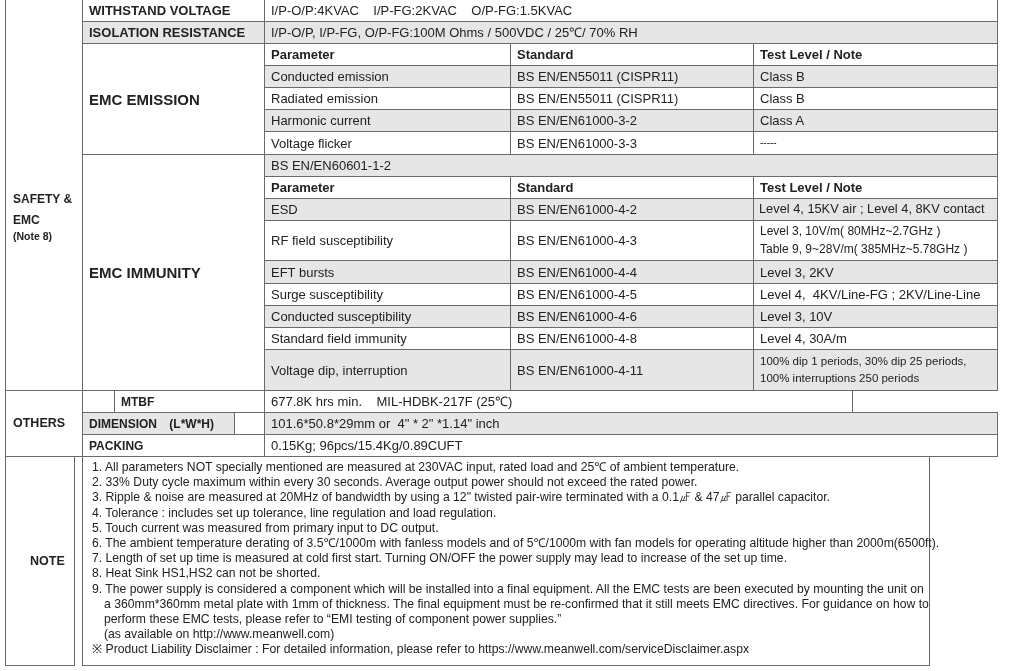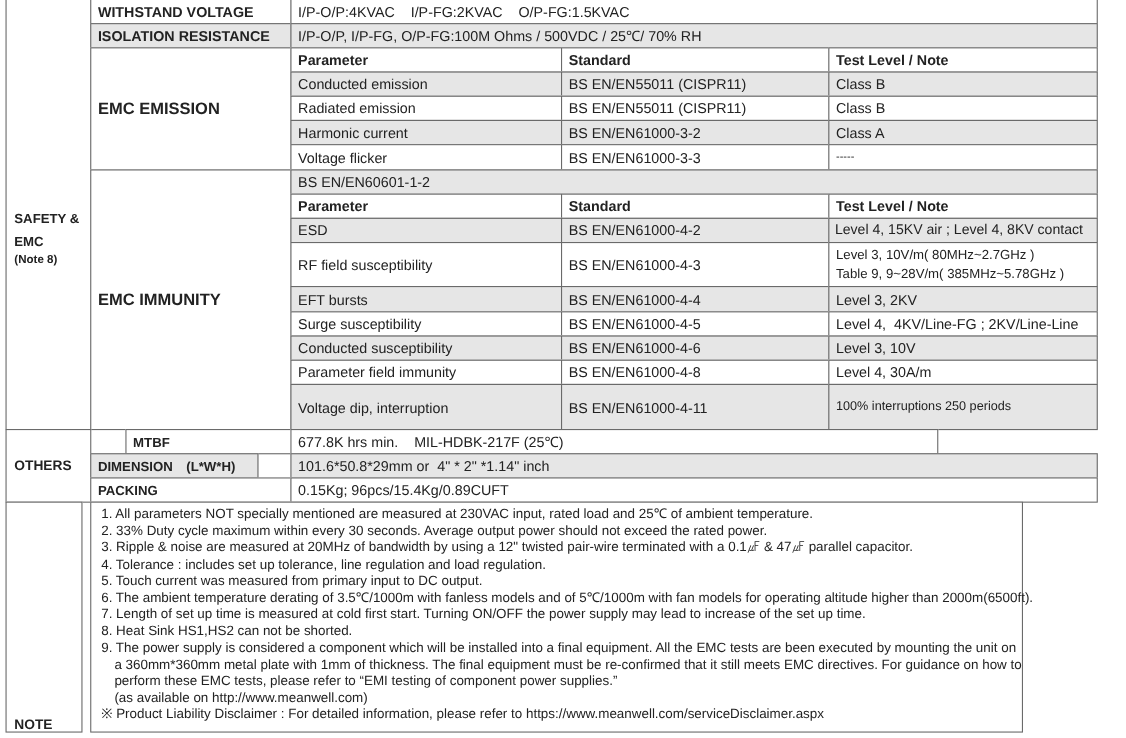--- a/index.html
+++ b/index.html
@@ -158,36 +158,37 @@
     <span>Conducted susceptibility</span>
   </div>
 <div class="c g" style="left:510px;top:305px;width:244px;height:23px;">
     <span>BS EN/EN61000-4-6</span>
   </div>
 <div class="c g" style="left:753px;top:305px;width:245px;height:23px;">
     <span>Level 3, 10V</span>
   </div>
 
 <div class="c w" style="left:264px;top:327px;width:247px;height:23px;">
-    <span>Parameter field immunity</span>
+    <span>Standard field immunity</span>
   </div>
 <div class="c w" style="left:510px;top:327px;width:244px;height:23px;">
     <span>BS EN/EN61000-4-8</span>
   </div>
 <div class="c w" style="left:753px;top:327px;width:245px;height:23px;">
     <span>Level 4, 30A/m</span>
   </div>
 
 <div class="c g" style="left:264px;top:349px;width:247px;height:42px;">
     <span>Voltage dip, interruption</span>
   </div>
 <div class="c g" style="left:510px;top:349px;width:244px;height:42px;">
     <span>BS EN/EN61000-4-11</span>
   </div>
 <div class="c g two" style="left:753px;top:349px;width:245px;height:42px;font-size:11.5px;">
+  <span>100% dip 1 periods, 30% dip 25 periods,</span>
   <span>100% interruptions 250 periods</span>
 </div>
 
 <div class="c w b" style="left:5px;top:390px;width:78px;height:67px;font-size:12.5px;padding-left:7px;">
   <span>OTHERS</span>
 </div>
 
 <div class="c w b" style="left:82px;top:390px;width:183px;height:23px;font-size:12px;margin-left:32px;">
   <span>MTBF</span>
 </div>
@@ -205,21 +206,21 @@
   <span>101.6*50.8*29mm or  4" * 2" *1.14" inch</span>
 </div>
 
 <div class="c w b" style="left:82px;top:434px;width:183px;height:23px;font-size:12px;">
   <span>PACKING</span>
 </div>
 <div class="c w" style="left:264px;top:434px;width:734px;height:23px;">
   <span>0.15Kg; 96pcs/15.4Kg/0.89CUFT</span>
 </div>
 
-<div class="c w b" style="left:5px;top:456px;width:70px;height:210px;font-size:12.5px;padding-left:7px;align-items:flex-end;">
+<div class="c w b" style="left:5px;top:456px;width:70px;height:210px;font-size:12.5px;padding-left:24px;">
   <span>NOTE</span>
 </div>
 
 <div class="note" style="left:82px;top:456px;width:848px;height:210px;">
   <div>1. All parameters NOT specially mentioned are measured at 230VAC input, rated load and 25℃ of ambient temperature.</div>
   <div>2. 33% Duty cycle maximum within every 30 seconds. Average output power should not exceed the rated power.</div>
   <div>3. Ripple &amp; noise are measured at 20MHz of bandwidth by using a 12" twisted pair-wire terminated with a 0.1㎌ &amp; 47㎌ parallel capacitor.</div>
   <div>4. Tolerance : includes set up tolerance, line regulation and load regulation.</div>
   <div>5. Touch current was measured from primary input to DC output.</div>
   <div>6. The ambient temperature derating of 3.5℃/1000m with fanless models and of 5℃/1000m with fan models for operating altitude higher than 2000m(6500ft).</div>

